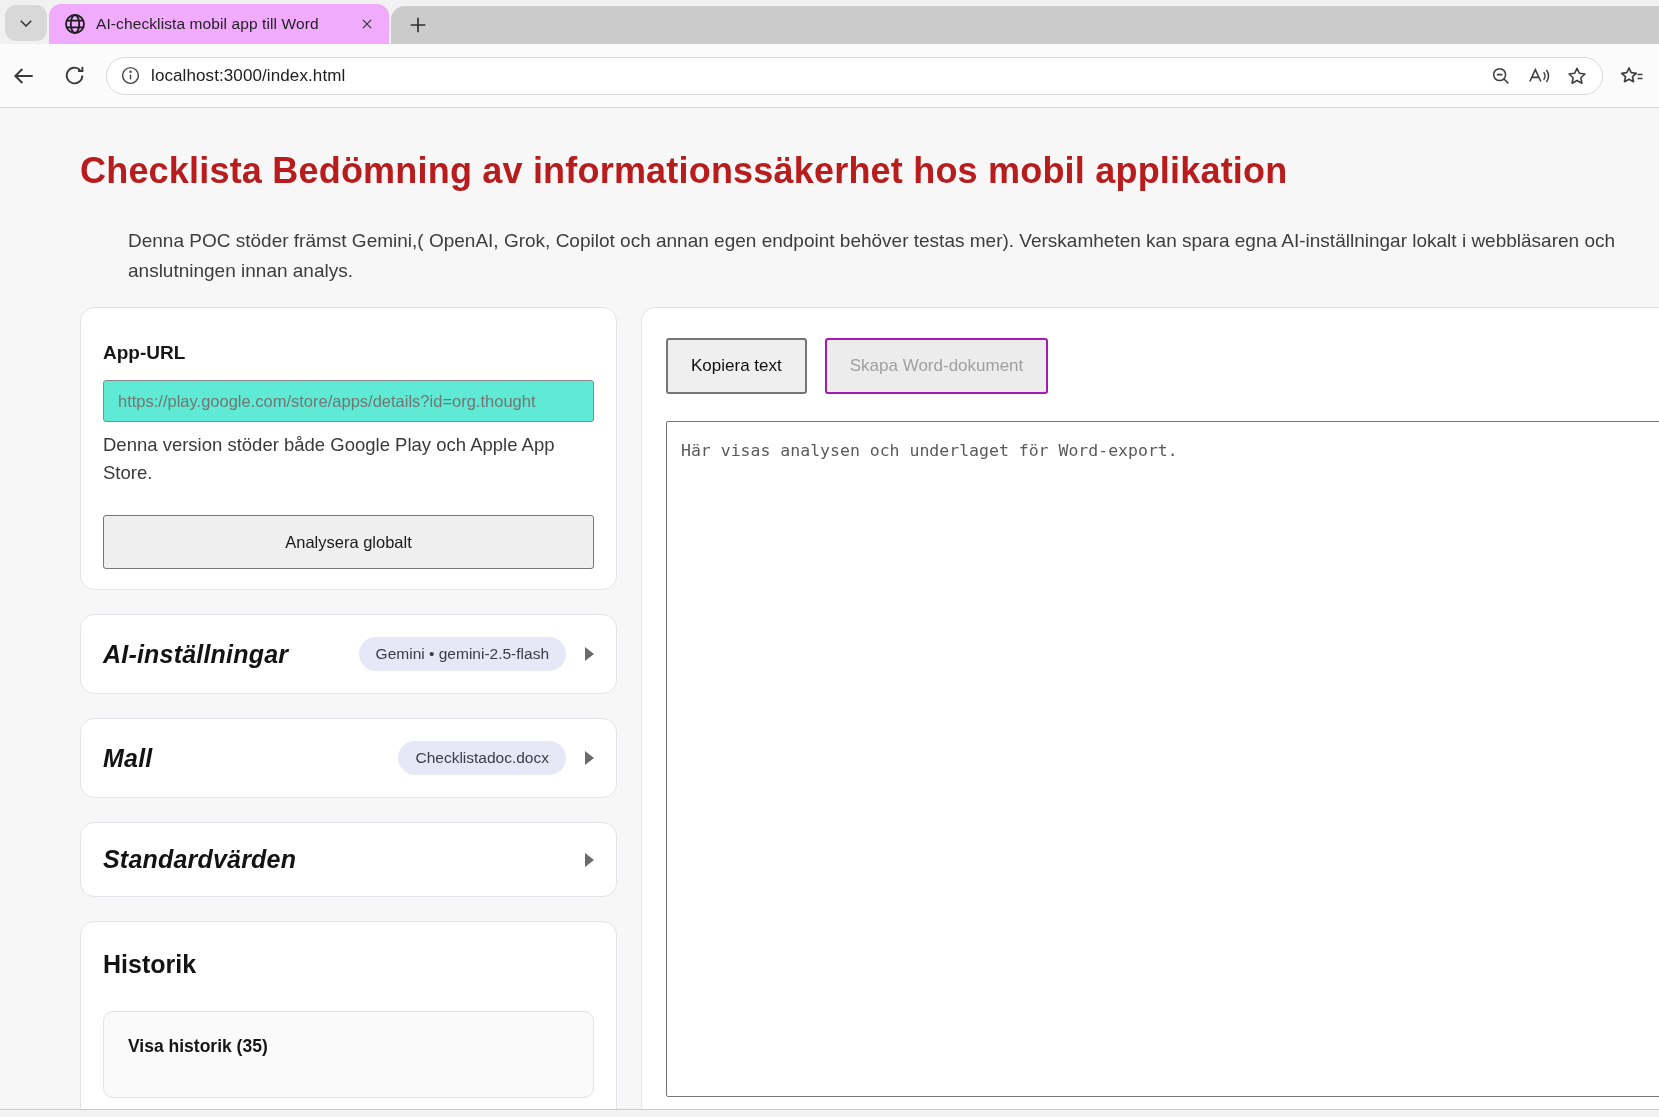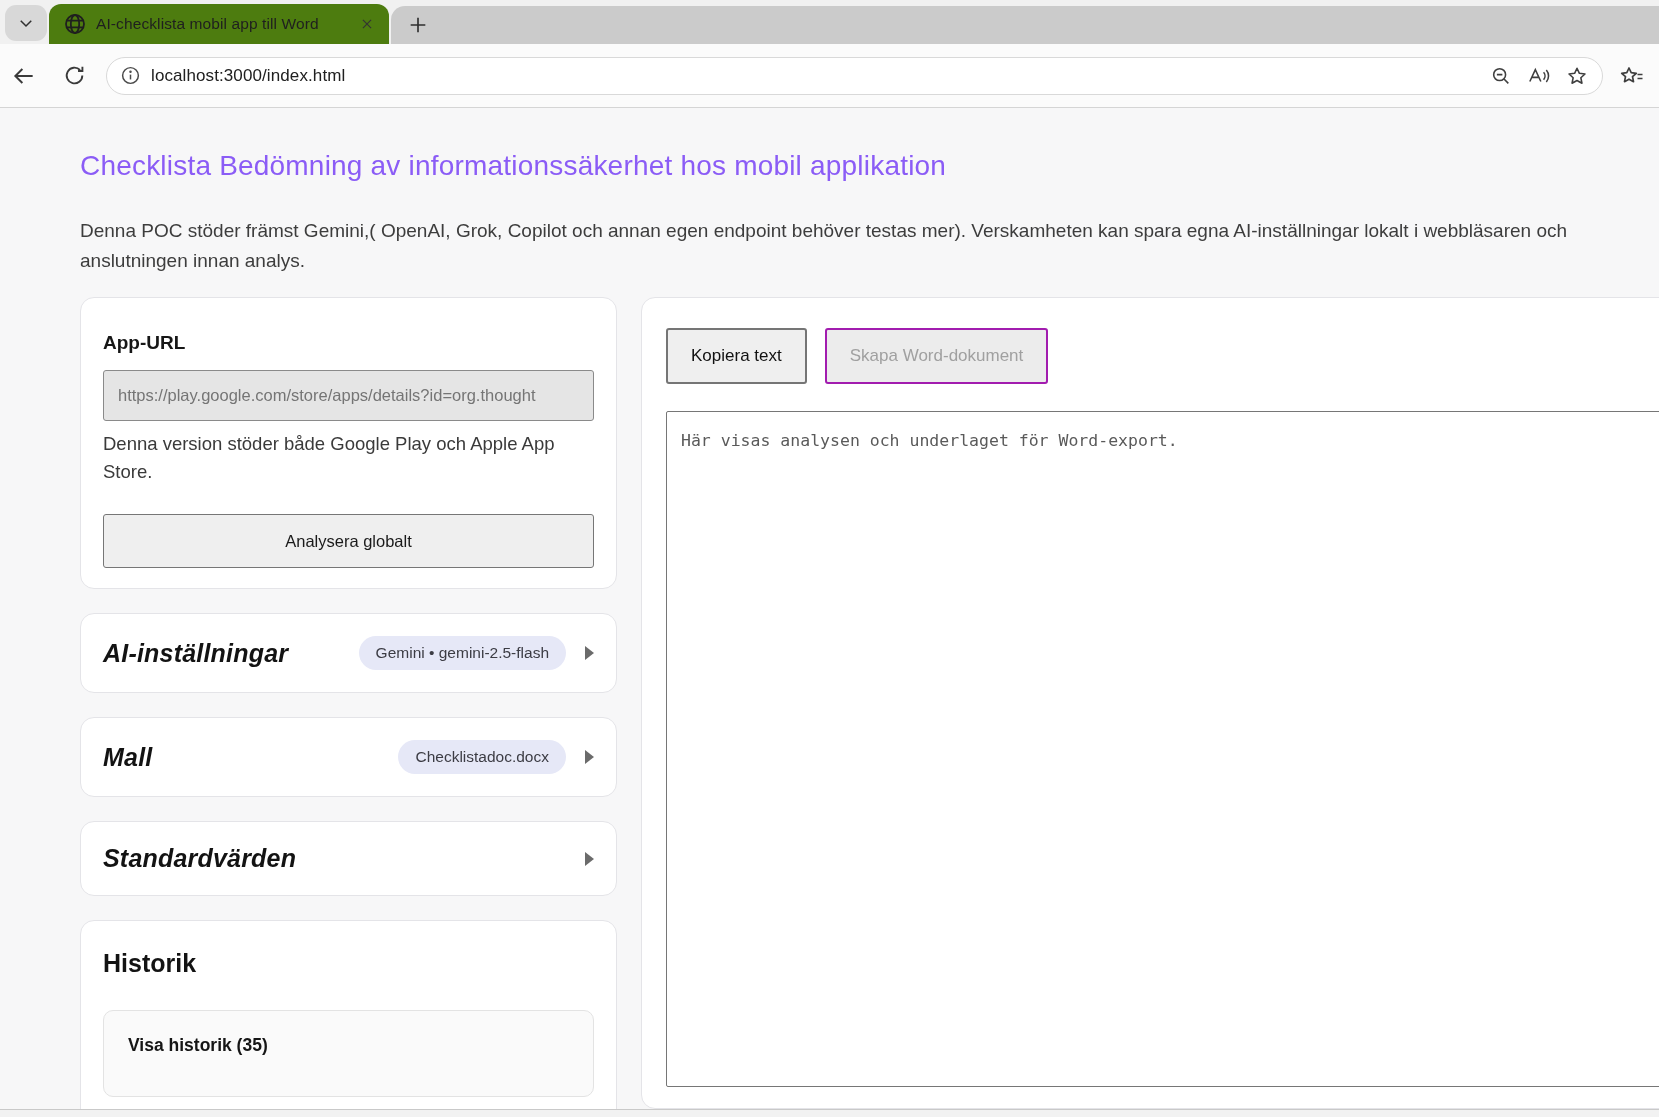--- a/index.html
+++ b/index.html
@@ -16,21 +16,21 @@
     background:#f1f1f1;
   }
   .tab-search-btn {
     position:absolute; left:5px; top:5px; width:42px; height:36px;
     background:#d8d8d8; border-radius:11px;
     display:flex; align-items:center; justify-content:center;
     color:#2f2f2f; cursor:pointer;
   }
   .tab {
     position:absolute; left:49px; top:4px; width:340px; height:40px;
-    background:#4d7c0f; border-radius:12px 12px 0 0;
+    background:#f0abfc; border-radius:12px 12px 0 0;
     display:flex; align-items:center; padding:0 10px 0 14px;
   }
   .tab-favicon { color:#1f1f1f; display:flex; align-items:center; margin-right:9px; }
   .tab-title {
     font-size:15.5px; color:#1f1f1f; white-space:nowrap; overflow:hidden;
     flex:1; letter-spacing:.1px;
   }
   .tab-close {
     color:#333; display:flex; align-items:center; justify-content:center;
     width:24px; height:24px; border-radius:6px; cursor:pointer; flex:none;
@@ -67,39 +67,39 @@
   .url-actions { margin-left:auto; display:flex; align-items:center; gap:15px; color:#3f3f3f; }
   .url-actions .ic { display:flex; align-items:center; cursor:pointer; }
   .favbar-btn { margin-left:16px; color:#3f3f3f; display:flex; align-items:center; cursor:pointer; }
 
   
   .page {
     position:absolute; left:0; top:108px; width:1659px; height:1009px;
     background:#f7f7f8; overflow:hidden; padding:0 0 0 80px;
   }
   h1.page-title {
-    margin-top:42px; font-size:28px; font-weight:400; color:#8b5cf6;
+    margin-top:42px; font-size:36px; font-weight:700; color:#b91c1c;
     letter-spacing:.2px; white-space:nowrap;
   }
   .intro { margin-top:34px; font-size:19px; color:#3d3d3d; line-height:30px; }
-  .intro div { white-space:nowrap; overflow:hidden; }
+  .intro div { white-space:nowrap; overflow:hidden;margin-left:48px; }
 
   .columns { margin-top:21px; display:flex; align-items:flex-start; gap:24px; }
   .left-col { width:537px; flex:none; display:flex; flex-direction:column; gap:24px; }
 
   .card {
     background:#ffffff; border:1px solid #e4e4e8; border-radius:14px;
   }
   .card.pad { padding:20px 22px; }
 
   
   .appurl-label { margin-top:14px; font-size:19px; font-weight:700; color:#161616; }
   .appurl-input {
-    margin-top:16px; width:100%; height:51px;
-    border:1px solid #8a8a8a; border-radius:3px; background:#e5e5e5;
+    margin-top:16px; width:100%; height:42px;
+    border:1px solid #8a8a8a; border-radius:3px; background:#5eead4;
     font-family:"Liberation Sans", sans-serif; font-size:16.5px; color:#202020;
     padding:0 14px;
   }
   .appurl-input::placeholder { color:#757575; opacity:1; }
   .appurl-helper { margin-top:9px; font-size:18.5px; color:#3a3a3a; line-height:28px; }
   .btn-row { margin-top:28px; display:flex; gap:14px; }
   .std-btn {
     flex:1; height:54px; background:#efefef; border:1px solid #767676; border-radius:3px;
     font-family:"Liberation Sans", sans-serif; font-size:16.5px; color:#1a1a1a; cursor:pointer;
   }

